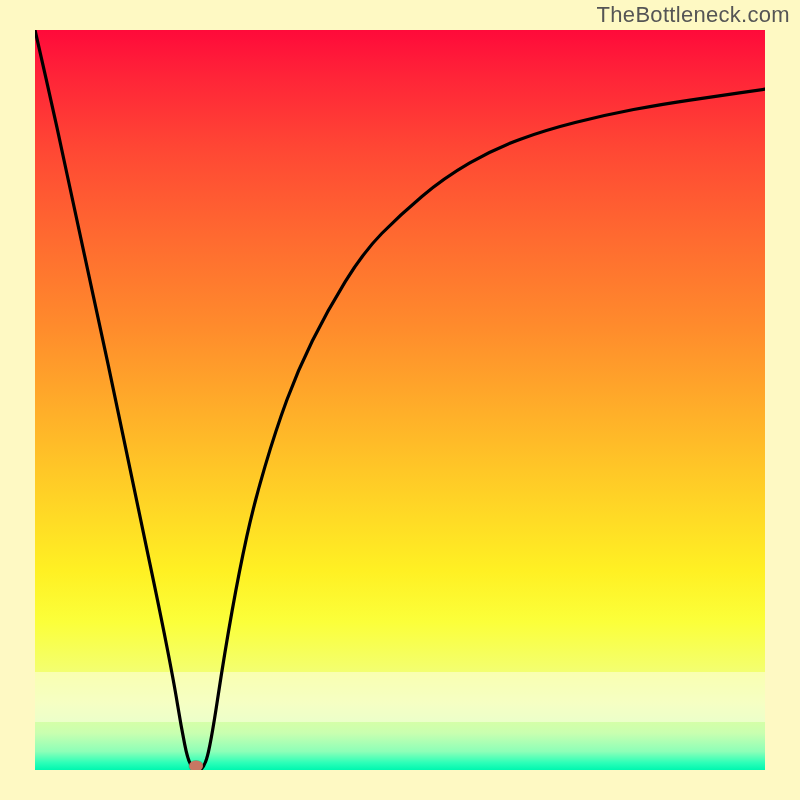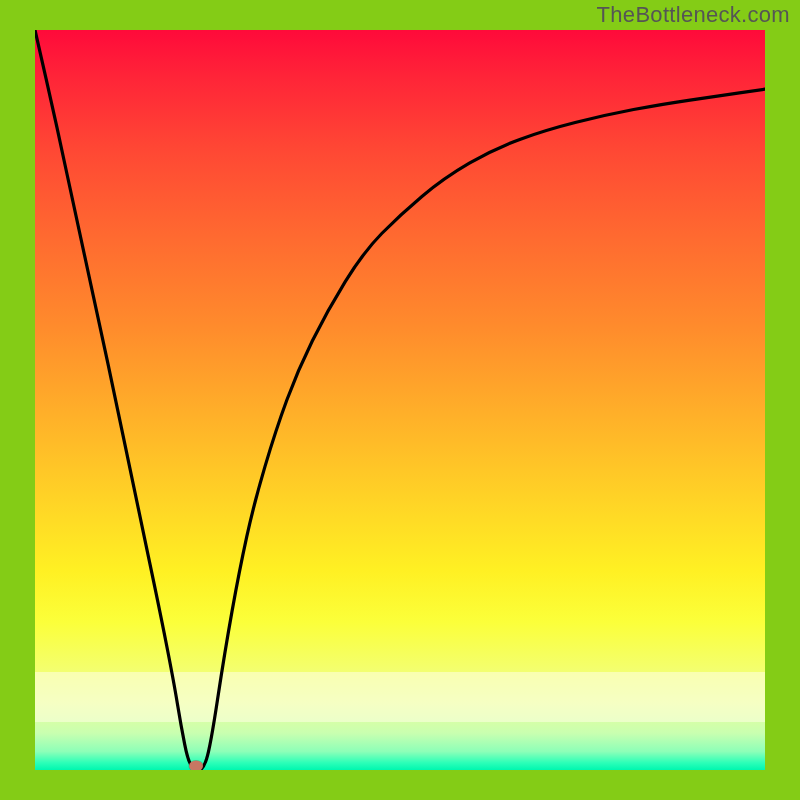--- a/index.html
+++ b/index.html
@@ -8,21 +8,21 @@
     width: 800px;
     height: 800px;
     background: #000;
     overflow: hidden;
     font-family: Arial, Helvetica, sans-serif;
   }
   .frame {
     position: relative;
     width: 800px;
     height: 800px;
-    background: #84cc16;
+    background: #fef9c3;
   }
   .watermark {
     position: absolute;
     top: 2px;
     right: 10px;
     color: #555;
     font-size: 22px;
     font-weight: 500;
     letter-spacing: 0.3px;
     z-index: 20;

